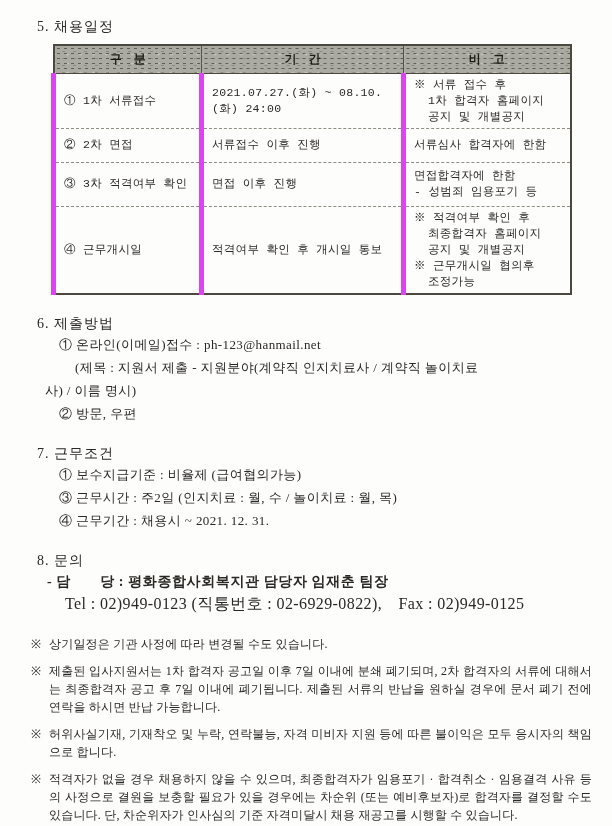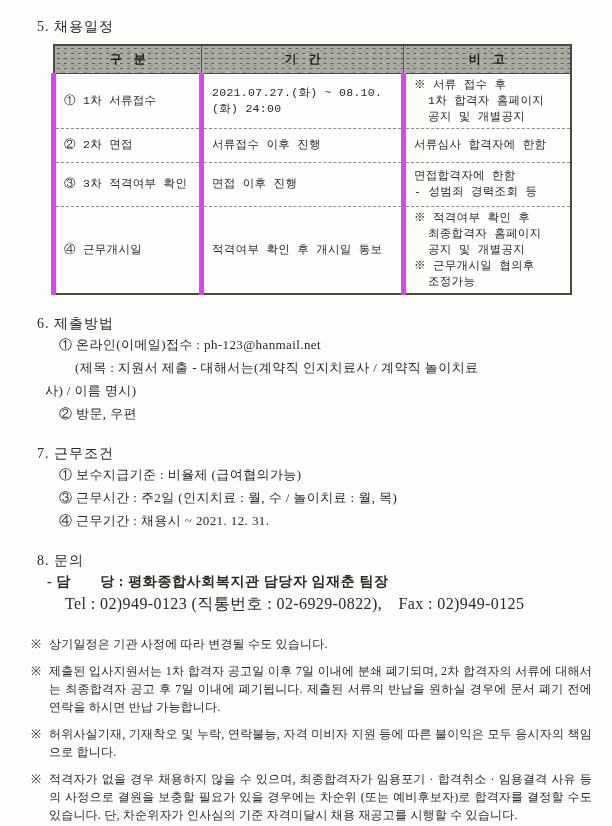--- a/index.html
+++ b/index.html
@@ -113,21 +113,21 @@
           <div>서류심사 합격자에 한함</div>
         </div>
       </td>
     </tr>
     <tr class="r3">
       <td>③ 3차 적격여부 확인</td>
       <td>면접 이후 진행</td>
       <td>
         <div class="cell-lines">
           <div>면접합격자에 한함</div>
-          <div>- 성범죄 경력조회 등</div>
+          <div>- 성범죄 임용포기 등</div>
         </div>
       </td>
     </tr>
     <tr class="r4">
       <td>④ 근무개시일</td>
       <td>적격여부 확인 후 개시일 통보</td>
       <td>
         <div class="cell-lines">
           <div>※ 적격여부 확인 후</div>
           <div class="ind">최종합격자 홈페이지</div>
@@ -136,21 +136,21 @@
           <div class="ind">조정가능</div>
         </div>
       </td>
     </tr>
   </tbody>
     </table>
 
   <div class="section">
     <div class="sec-heading">6. 제출방법</div>
     <div class="bodyline ind1">① 온라인(이메일)접수 : ph-123@hanmail.net</div>
-    <div class="bodyline ind2">(제목 : 지원서 제출 - 대해서는(계약직 인지치료사 / 계약직 놀이치료</div>
+    <div class="bodyline ind2">(제목 : 지원서 제출 - 지원분야(계약직 인지치료사 / 계약직 놀이치료</div>
     <div class="bodyline ind0">사) / 이름 명시)</div>
     <div class="bodyline ind1">② 방문, 우편</div>
   </div>
 
   <div class="section">
     <div class="sec-heading">7. 근무조건</div>
     <div class="bodyline ind1">① 보수지급기준 : 비율제 (급여협의가능)</div>
     <div class="bodyline ind1">③ 근무시간 : 주2일 (인지치료 : 월, 수 / 놀이치료 : 월, 목)</div>
     <div class="bodyline ind1">④ 근무기간 : 채용시 ~ 2021. 12. 31.</div>
   </div>

